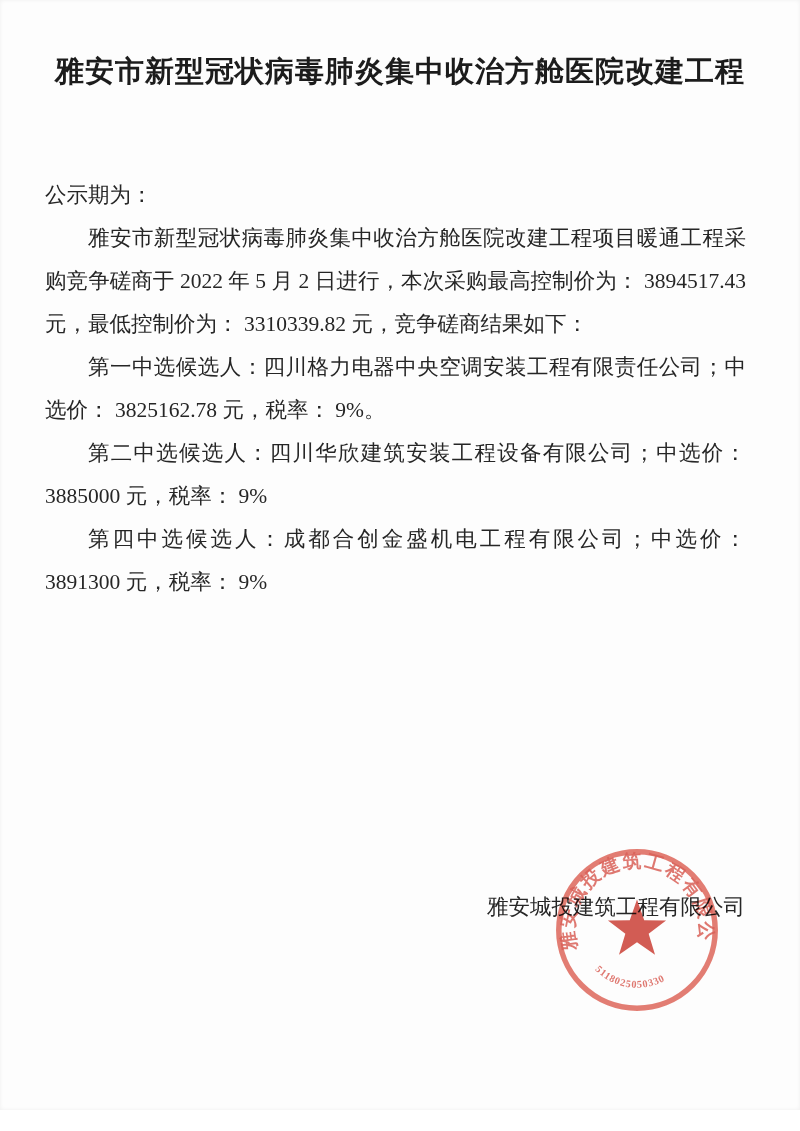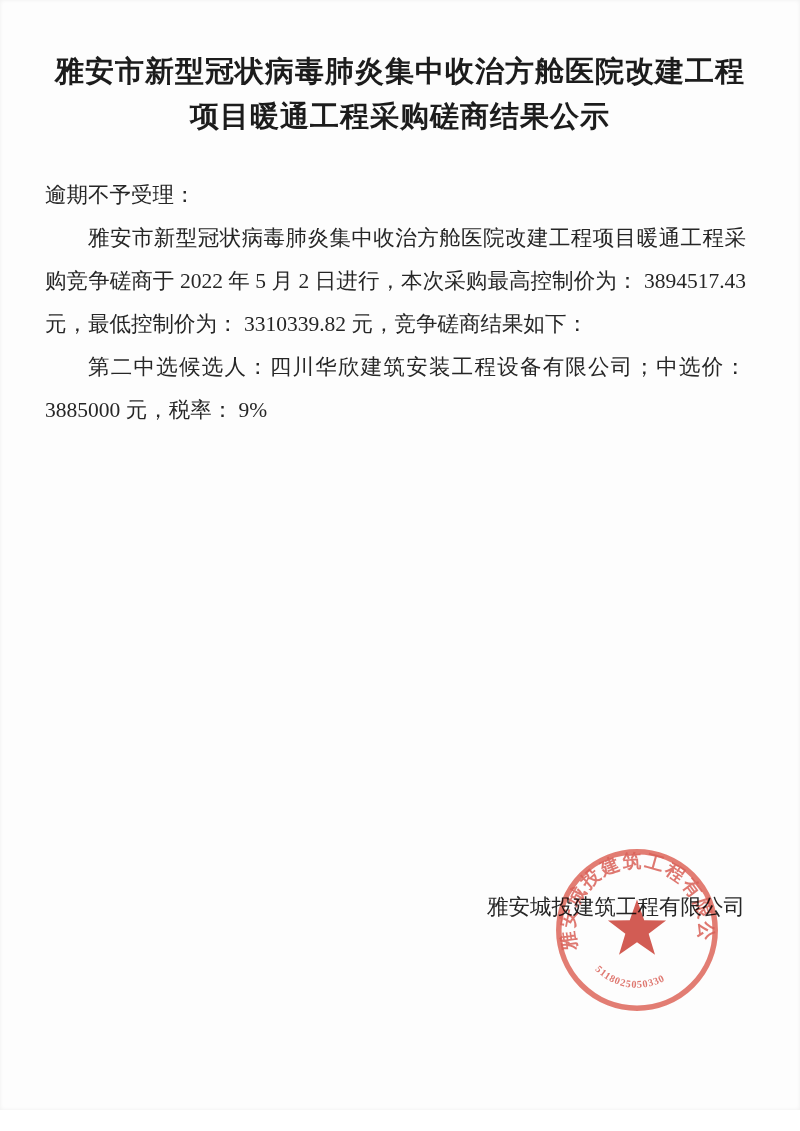--- a/index.html
+++ b/index.html
@@ -61,27 +61,28 @@
     font-weight: 600;
   }
 </style>
 </head>
 <body>
 
 <div class="page">
 
   <h1 class="title">
     <span class="tl">雅安市新型冠状病毒肺炎集中收治方舱医院改建工程</span>
-    <span class="tl">项目暖通工程采购磋商结果公示</span>
   </h1>
 
   <div class="content">
-    <p class="salutation">逾期不予受理：</p>
+    <p class="salutation">公示期为：</p>
     <p>雅安市新型冠状病毒肺炎集中收治方舱医院改建工程项目暖通工程采购竞争磋商于 2022 年 5 月 2 日进行，本次采购最高控制价为： 3894517.43 元，最低控制价为： 3310339.82 元，竞争磋商结果如下：</p>
+    <p>第一中选候选人：四川格力电器中央空调安装工程有限责任公司；中选价： 3825162.78 元，税率： 9%。</p>
     <p>第二中选候选人：四川华欣建筑安装工程设备有限公司；中选价： 3885000 元，税率： 9%</p>
+    <p>第四中选候选人：成都合创金盛机电工程有限公司；中选价： 3891300 元，税率： 9%</p>
   </div>
 
   <div class="signature">
     <div>雅安城投建筑工程有限公司</div>
   </div>
 
   <svg class="stamp" viewBox="0 0 200 200" aria-hidden="true">
     <defs>
       <path id="arcTop" d="M 30.5 125.3 A 74 74 0 1 1 169.5 125.3" fill="none"></path>
       <path id="arcBottom" d="M 47.9 143.7 A 68 68 0 0 0 152.1 143.7" fill="none"></path>

